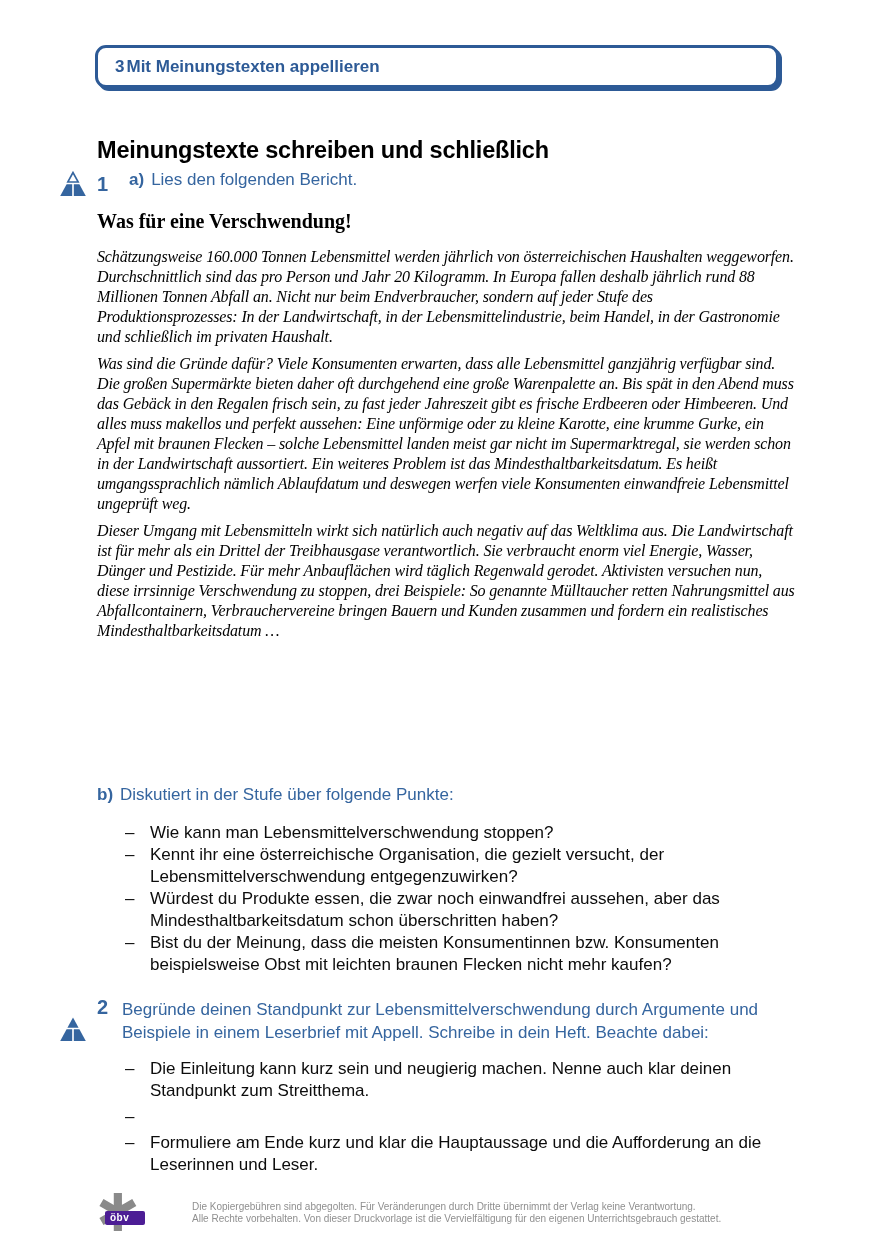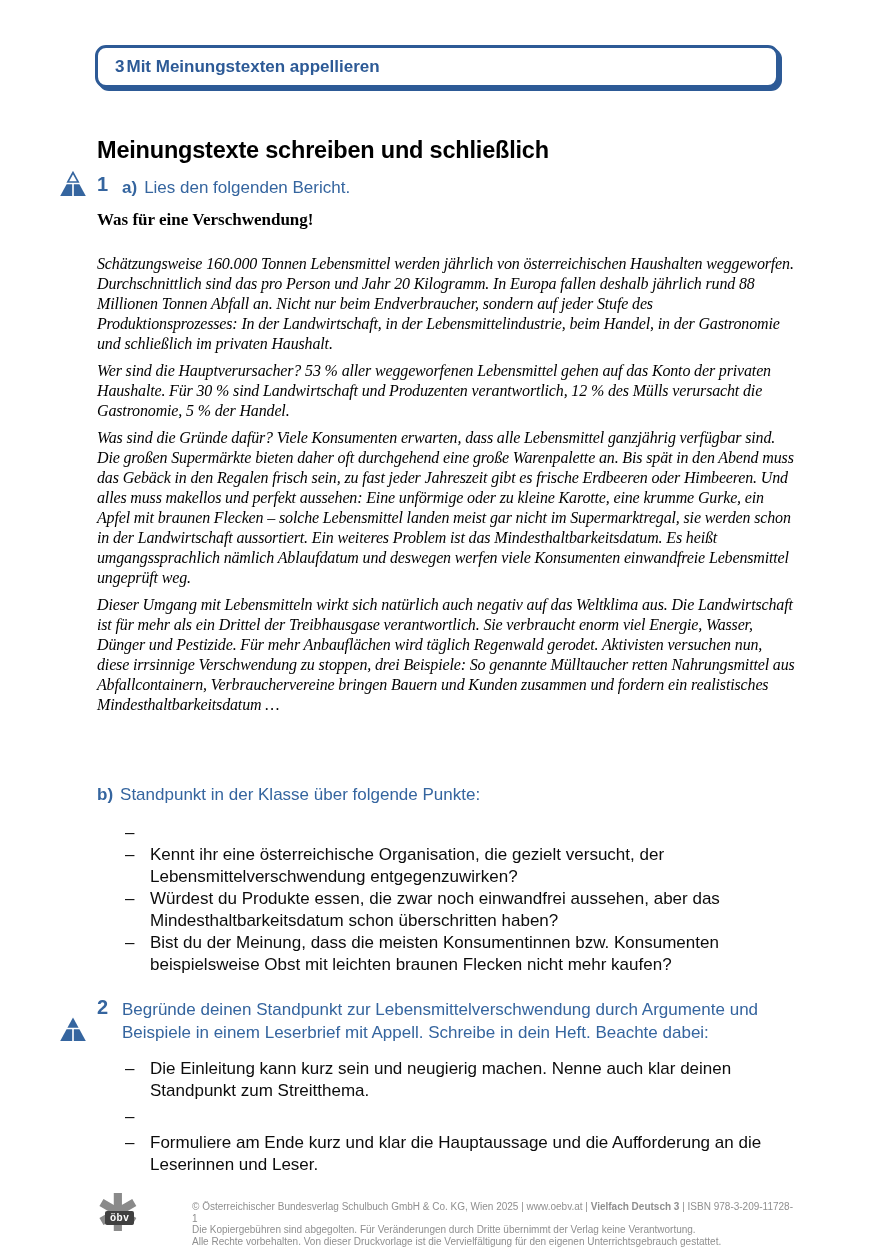--- a/index.html
+++ b/index.html
@@ -29,33 +29,33 @@
   .task-num{
     position:absolute;left:97px;
     font-size:20px;font-weight:bold;color:#35659f;
   }
   .task-num-1{top:173px;}
   .task-num-2{top:996px;}
   .task-instruction{
     position:absolute;left:122px;
     font-size:17px;color:#35659f;line-height:23px;
   }
-  .task-instruction-1{top:176px;}
+  .task-instruction-1{top:168px;margin-left:7px;}
   .task-instruction-2{top:998px;width:662px;}
   .part-label{font-weight:bold;margin-right:7px;}
 
   .b-row{position:absolute;left:97px;top:785px;font-size:17px;color:#35659f;}
 
   
   .report{
     position:absolute;left:97px;top:210px;width:700px;
     font-family:"Liberation Serif",serif;color:#000;
   }
   .report h2{
-    margin:0 0 24px 0;font-size:17px;font-weight:bold;
+    margin:0 0 14px 0;font-size:20px;font-weight:bold;
     font-family:"Liberation Serif",serif;
   }
   .report p{
     margin:0 0 7px 0;font-size:16px;line-height:20px;
     letter-spacing:-0.15px;
     font-style:italic;
   }
 
   
   .dash-list{position:absolute;left:125px;width:650px;}
@@ -65,22 +65,22 @@
   .dash-list-2 .dash-item{margin-bottom:4px;}
   .dash-item .dash{width:25px;flex:0 0 25px;}
 
   
   .footer-logo{position:absolute;left:96px;top:1194px;width:52px;height:52px;}
   .footer-logo .star{
     position:absolute;left:0;top:-7px;font-size:52px;color:#8a8a8a;
     font-family:"DejaVu Sans",sans-serif;line-height:52px;
   }
   .footer-logo .band{
-    position:absolute;left:9px;top:17px;background:#404040;color:#fff;
-    font-size:10px;font-weight:bold;padding:1px 5px 2px 5px;border-radius:2px;
+    position:absolute;left:9px;top:17px;background:#4c1d95;color:#fff;
+    font-size:10px;font-weight:bold;padding:1px 16px 2px 5px;border-radius:2px;
     letter-spacing:0.5px;
   }
   .footer-text{
     position:absolute;left:192px;top:1201px;width:605px;
     font-size:10px;line-height:11.5px;color:#8f8f8f;
   }
   .footer-text b{color:#8f8f8f;}
 </style>
 </head>
 <body>
@@ -100,32 +100,32 @@
   </svg>
 </span>
 <div class="task-num task-num-1">1</div>
 <div class="task-instruction task-instruction-1">
   <span class="part-label">a)</span><span>Lies den folgenden Bericht.</span>
 </div>
 
 <div class="report">
   <h2>Was für eine Verschwendung!</h2>
   <p>Schätzungsweise 160.000 Tonnen Lebensmittel werden jährlich von österreichischen Haushalten weggeworfen. Durchschnittlich sind das pro Person und Jahr 20 Kilogramm. In Europa fallen deshalb jährlich rund 88 Millionen Tonnen Abfall an. Nicht nur beim Endverbraucher, sondern auf jeder Stufe des Produktionsprozesses: In der Landwirtschaft, in der Lebensmittelindustrie, beim Handel, in der Gastronomie und schließlich im privaten Haushalt.</p>
-  <p>Wer sind die Hauptverursacher? 53 % aller weggeworfenen Lebensmittel gehen auf das Konto der privaten Haushalte. Für 30 % sind Landwirtschaft und Produzenten verantwortlich, 12 % des Mülls verursacht die Gastronomie, 5 % der Handel.</p>
   <p>Was sind die Gründe dafür? Viele Konsumenten erwarten, dass alle Lebensmittel ganzjährig verfügbar sind. Die großen Supermärkte bieten daher oft durchgehend eine große Warenpalette an. Bis spät in den Abend muss das Gebäck in den Regalen frisch sein, zu fast jeder Jahreszeit gibt es frische Erdbeeren oder Himbeeren. Und alles muss makellos und perfekt aussehen: Eine unförmige oder zu kleine Karotte, eine krumme Gurke, ein Apfel mit braunen Flecken – solche Lebensmittel landen meist gar nicht im Supermarktregal, sie werden schon in der Landwirtschaft aussortiert. Ein weiteres Problem ist das Mindesthaltbarkeitsdatum. Es heißt umgangssprachlich nämlich Ablaufdatum und deswegen werfen viele Konsumenten einwandfreie Lebensmittel ungeprüft weg.</p>
   <p>Dieser Umgang mit Lebensmitteln wirkt sich natürlich auch negativ auf das Weltklima aus. Die Landwirtschaft ist für mehr als ein Drittel der Treibhausgase verantwortlich. Sie verbraucht enorm viel Energie, Wasser, Dünger und Pestizide. Für mehr Anbauflächen wird täglich Regenwald gerodet. Aktivisten versuchen nun, diese irrsinnige Verschwendung zu stoppen, drei Beispiele: So genannte Mülltaucher retten Nahrungsmittel aus Abfallcontainern, Verbrauchervereine bringen Bauern und Kunden zusammen und fordern ein realistisches Mindesthaltbarkeitsdatum …</p>
 </div>
 
 <div class="b-row">
-  <span class="part-label">b)</span><span>Standpunkt in der Klasse über folgende Punkte:</span>
+  <span class="part-label">b)</span><span>Diskutiert in der Stufe über folgende Punkte:</span>
 </div>
 
 <div class="dash-list dash-list-1">
   <div class="dash-item">
     <span class="dash">–</span>
+    <span>Wie kann man Lebensmittelverschwendung stoppen?</span>
   </div>
   <div class="dash-item">
     <span class="dash">–</span>
     <span>Kennt ihr eine österreichische Organisation, die gezielt versucht, der Lebensmittelverschwendung entgegenzuwirken?</span>
   </div>
   <div class="dash-item">
     <span class="dash">–</span>
     <span>Würdest du Produkte essen, die zwar noch einwandfrei aussehen, aber das Mindesthaltbarkeitsdatum schon überschritten haben?</span>
   </div>
   <div class="dash-item">
@@ -156,16 +156,15 @@
     <span class="dash">–</span>
     <span>Formuliere am Ende kurz und klar die Hauptaussage und die Aufforderung an die Leserinnen und Leser.</span>
   </div>
 </div>
 
 <div class="footer-logo">
   <span class="star">✱</span>
   <span class="band">öbv</span>
 </div>
 <div class="footer-text">
-  <div><span>© Österreichischer Bundesverlag Schulbuch GmbH &amp; Co. KG, Wien 2025 | www.oebv.at | </span><b>Vielfach Deutsch 3</b><span> | ISBN 978-3-209-11728-1</span></div>
   <div>Die Kopiergebühren sind abgegolten. Für Veränderungen durch Dritte übernimmt der Verlag keine Verantwortung.</div>
   <div>Alle Rechte vorbehalten. Von dieser Druckvorlage ist die Vervielfältigung für den eigenen Unterrichtsgebrauch gestattet.</div>
 </div>
 
 </body></html>

